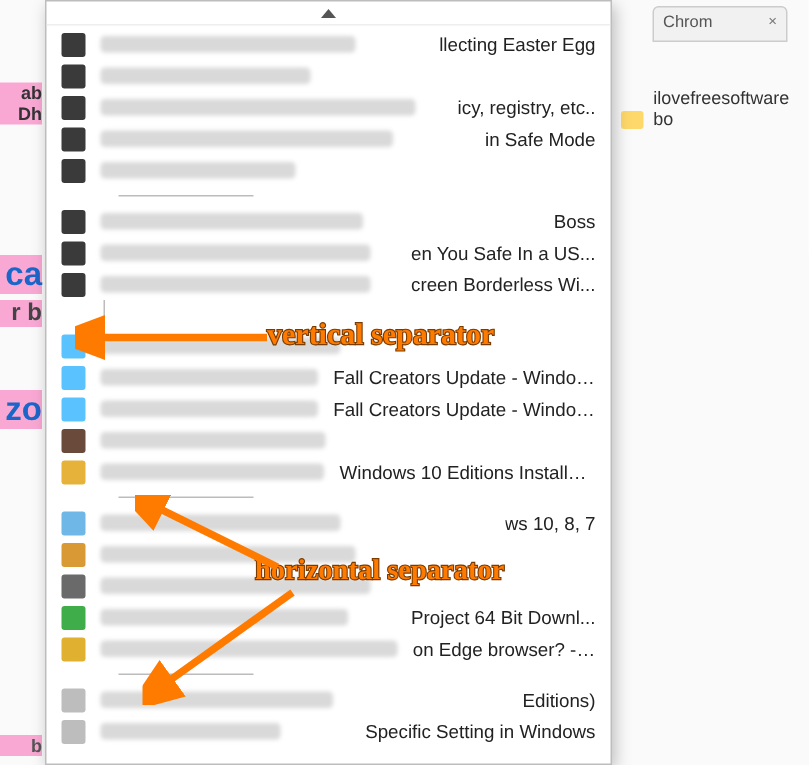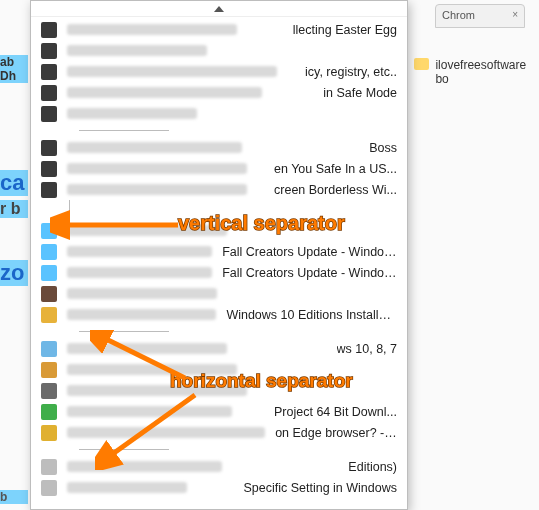--- a/index.html
+++ b/index.html
@@ -20,27 +20,28 @@
     border: 1px solid #ccc;
     font-size: 11px;
     padding: 4px 6px;
     color: #555;
   }
   .bg-tab .x { float: right; color: #777; font-size: 10px; }
   .bg-bookmark {
     position: absolute;
     top: 58px; left: 414px;
     font-size: 12px; color: #333;
-    display: flex; align-items: flex-start; gap: 6px;
+    display: flex; align-items: flex-end; gap: 6px;
   }
   .folder-icon { width: 16px; height: 12px; background: #ffd86b; border-radius: 2px; display: inline-block; }
   .bg-left-frag {
     position: absolute; left: 0; width: 28px;
-    background: #7dd3fc;
+    background: #f9a8d4;
     font-weight: 700;
+    text-align: right;
   }
   .frag1 { top: 55px; font-size: 12px; color: #333; }
   .frag2 { top: 170px; font-size: 22px; color: #1b66c9; }
   .frag3 { top: 200px; font-size: 16px; color: #444; }
   .frag4 { top: 260px; font-size: 22px; color: #1b66c9; }
   .frag5 { top: 490px; font-size: 12px; color: #555; }
 
   
   .panel {
     position: absolute;
@@ -85,21 +86,21 @@
     width: 90px;
   }
   .vsep {
     height: 20px;
     display: flex;
     padding-left: 38px;
   }
   .vsep .bar { width: 1px; height: 18px; background: #bcbcbc; }
 
   
-  .annot { position: absolute; font-family: Liberation Sans, sans-serif; font-weight: 700; font-size: 20px; color: #ff7b00;
+  .annot { position: absolute; font-family: Liberation Serif, serif; font-weight: 700; font-size: 20px; color: #ff7b00;
            -webkit-text-stroke: 1.5px #7a3b00; paint-order: stroke fill; pointer-events: none; }
   .annot.small { font-size: 19px; }
   .arrow { position: absolute; pointer-events: none; }
 </style>
 </head>
 <body>
 
 <div class="bg-left-frag frag1">ab Dh</div>
 <div class="bg-left-frag frag2">ca</div>
 <div class="bg-left-frag frag3">r b</div>

